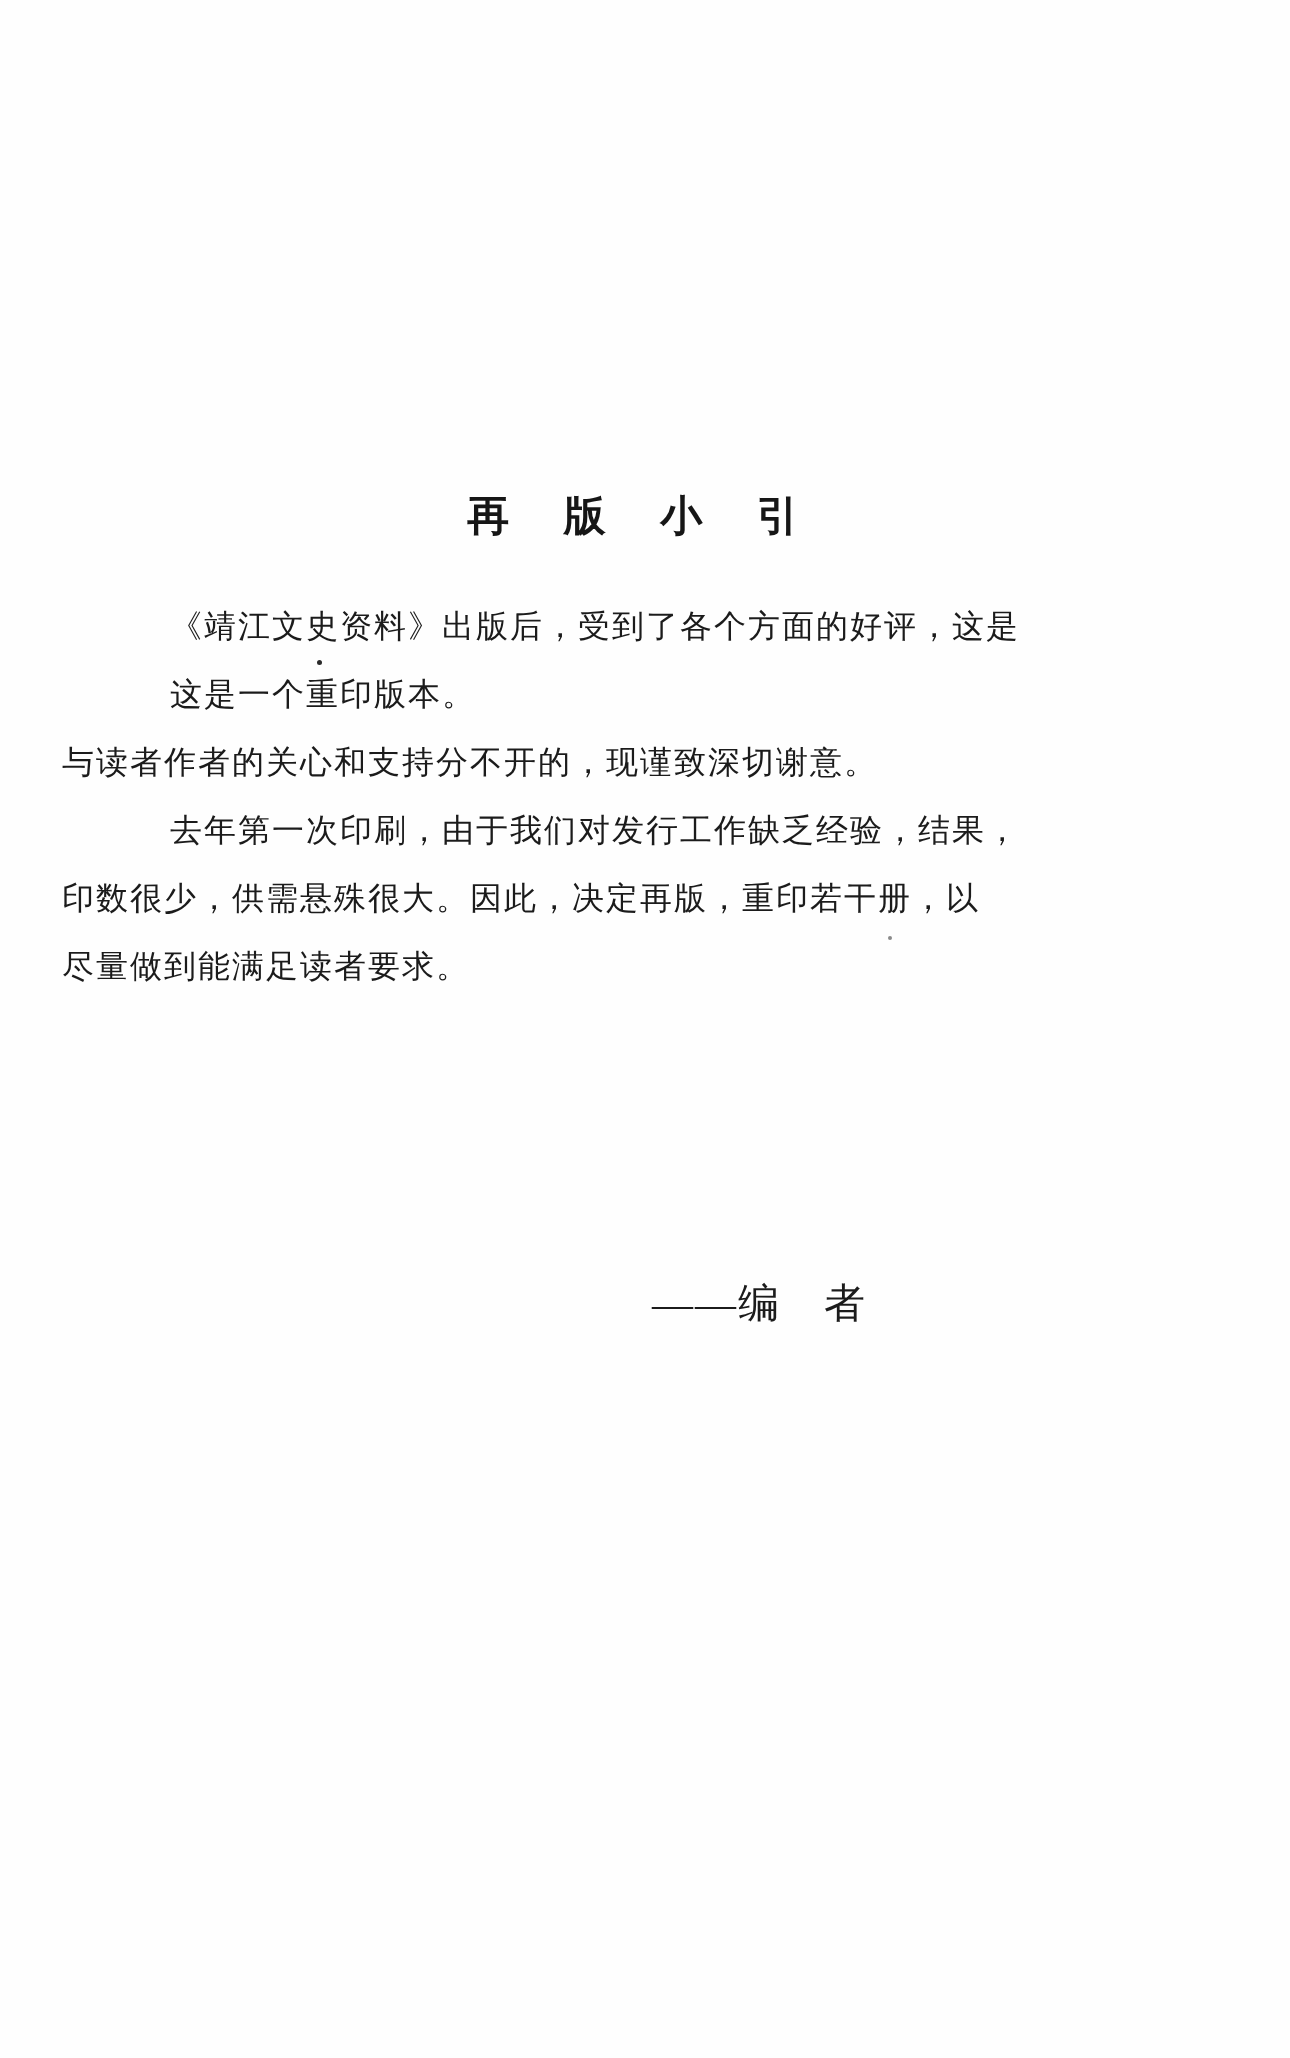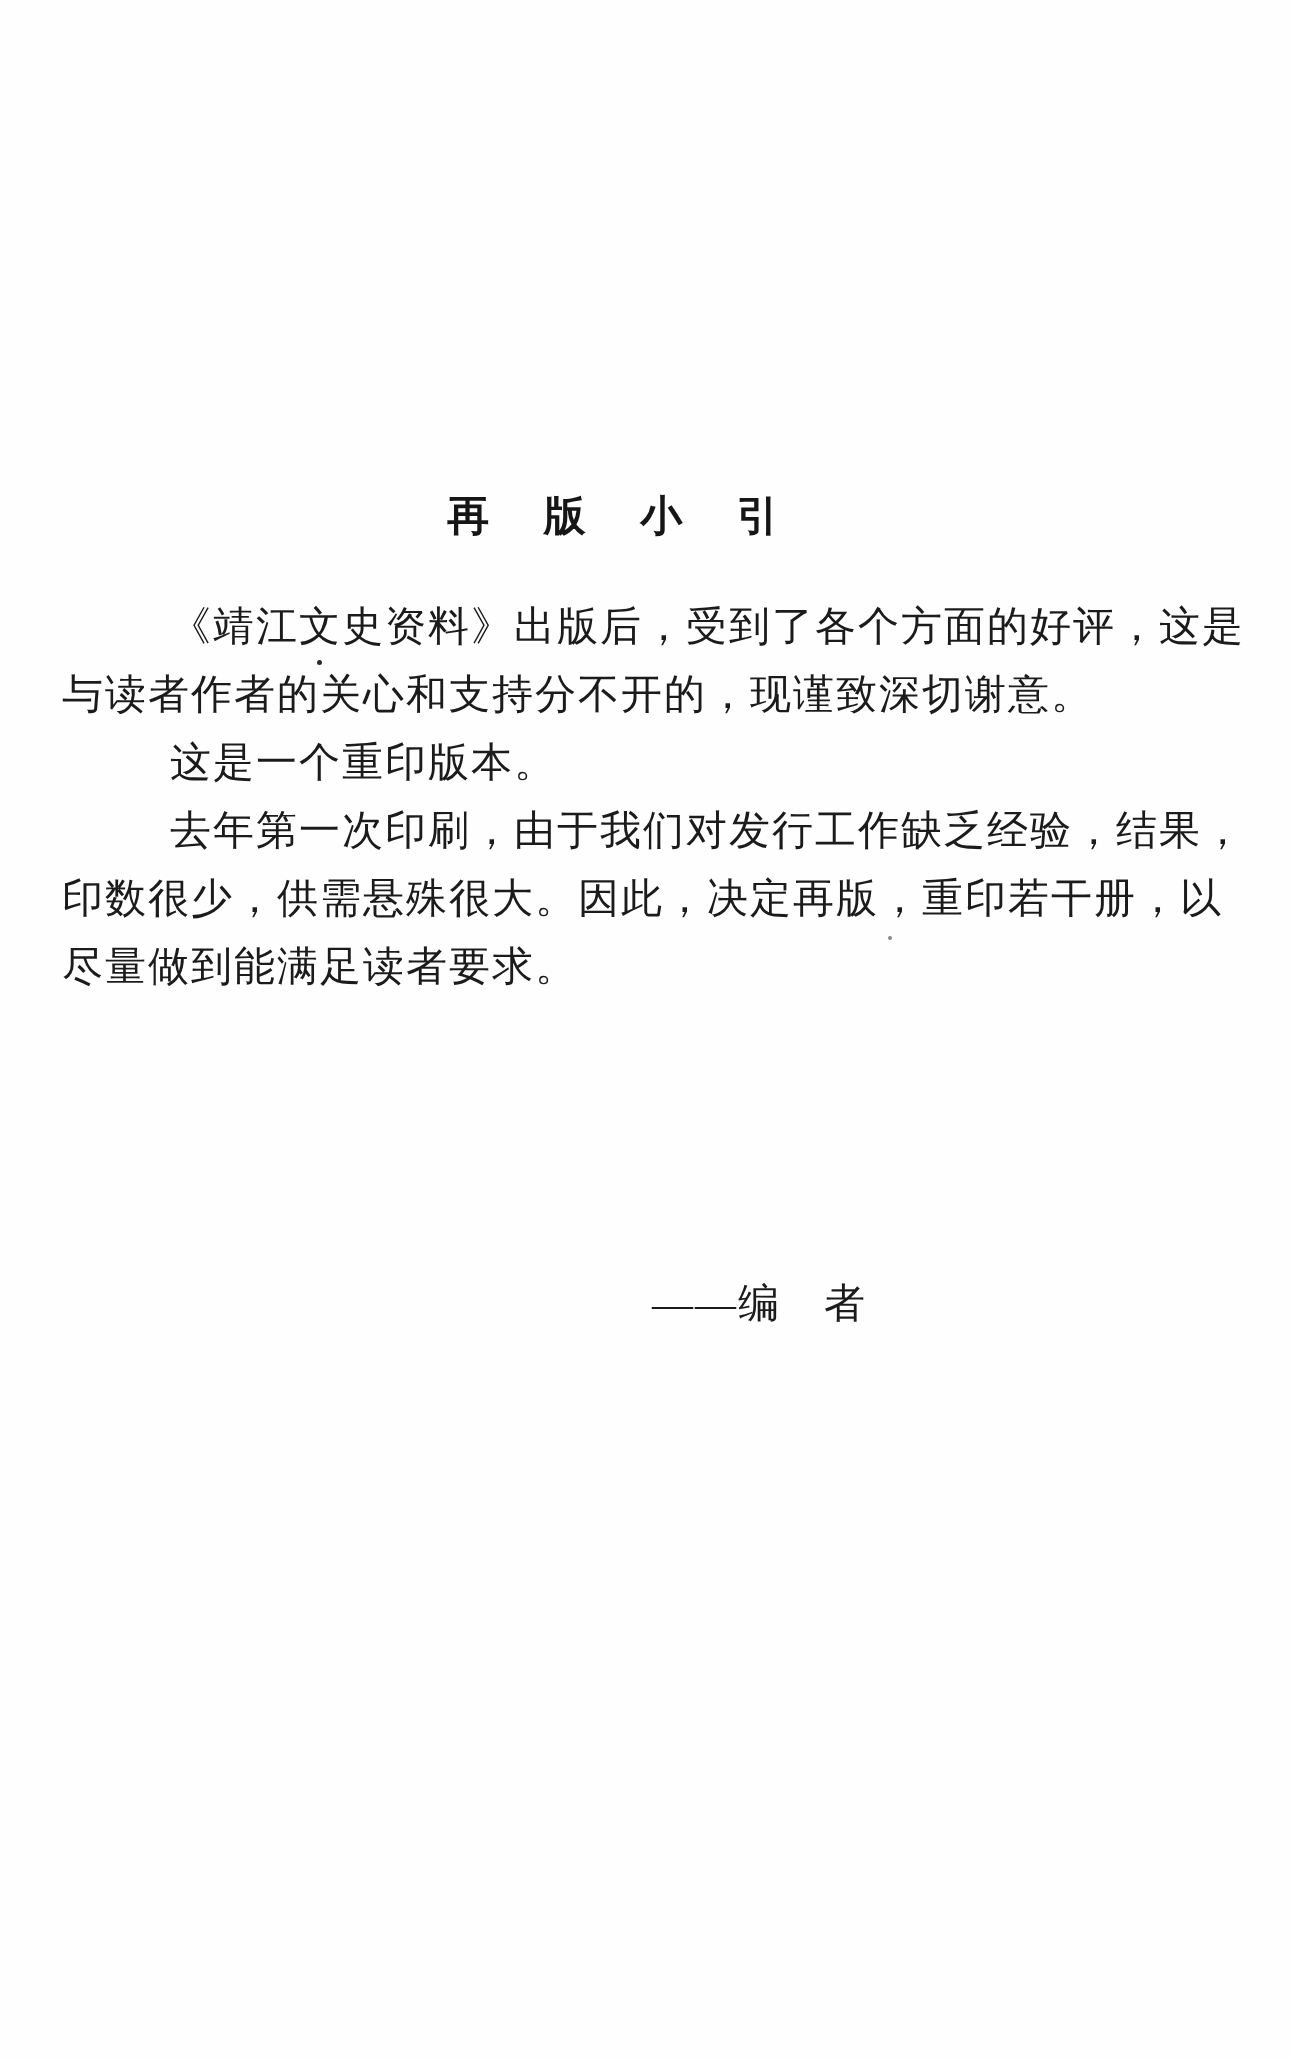--- a/index.html
+++ b/index.html
@@ -13,39 +13,39 @@
     height: 2058px;
     margin: 0 auto;
     background: #fefefe;
     color: #1b1b1b;
     font-family: "Liberation Serif", "DejaVu Serif", serif;
     overflow: hidden;
   }
   .doc-title {
     position: absolute;
     top: 488px;
-    left: 54px;
+    left: 74px;
     width: 1140px;
     text-align: center;
     font-size: 42px;
     font-weight: bold;
     letter-spacing: 22px;
     color: #161616;
     white-space: nowrap;
   }
   .body-block {
     position: absolute;
     top: 592px;
     left: 62px;
     width: 1180px;
   }
   .body-line {
     height: 68px;
     line-height: 68px;
-    font-size: 41px;
+    font-size: 32px;
     letter-spacing: 2px;
     white-space: nowrap;
     color: #1b1b1b;
   }
   .body-line.indent {
     padding-left: 108px;
   }
   .signature-line {
     position: absolute;
     top: 1276px;
@@ -74,22 +74,22 @@
 </style>
 </head>
 <body>
 
 <div class="page">
 
   <div class="doc-title">再 版 小 引</div>
 
   <div class="body-block">
     <div class="body-line indent">《靖江文史资料》出版后，受到了各个方面的好评，这是</div>
+    <div class="body-line indent">这是一个重印版本。</div>
     <div class="body-line">与读者作者的关心和支持分不开的，现谨致深切谢意。</div>
-    <div class="body-line indent">这是一个重印版本。</div>
     <div class="body-line indent">去年第一次印刷，由于我们对发行工作缺乏经验，结果，</div>
     <div class="body-line">印数很少，供需悬殊很大。因此，决定再版，重印若干册，以</div>
     <div class="body-line">尽量做到能满足读者要求。</div>
   </div>
 
   <div class="signature-line">——编　者</div>
 
 
   <div class="artifact-dot dot-1"></div>
   <div class="artifact-dot dot-2"></div>

